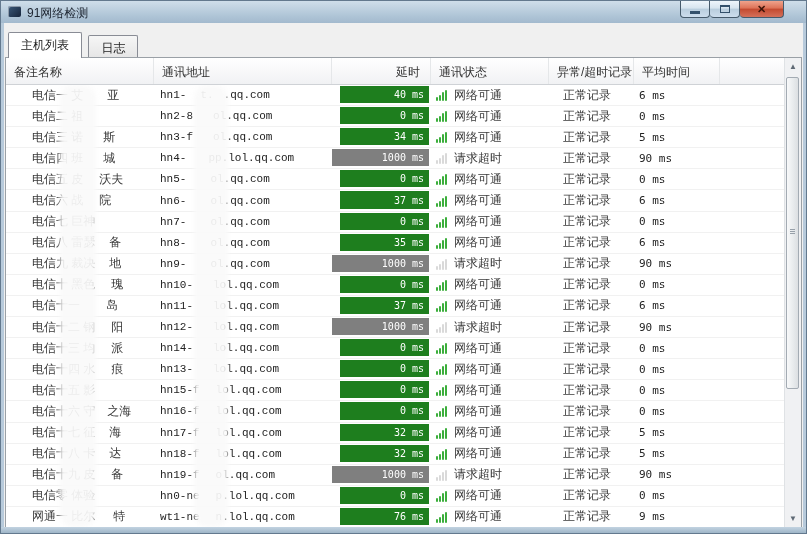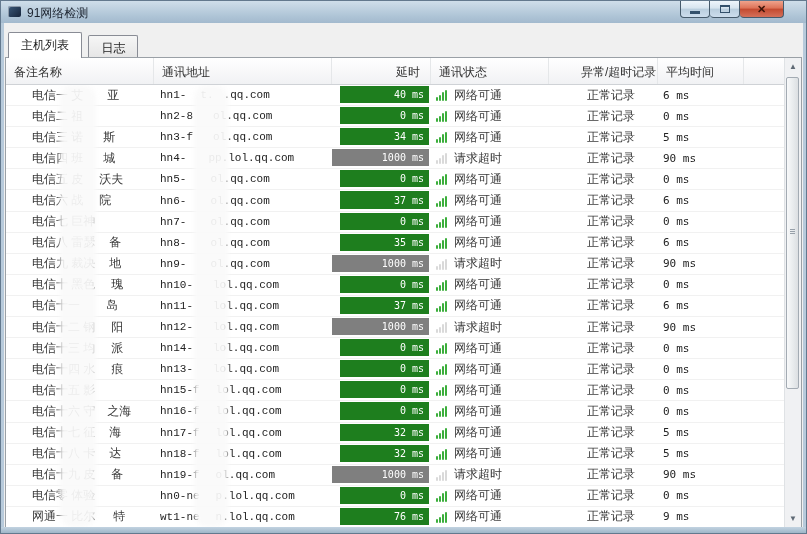--- a/index.html
+++ b/index.html
@@ -44,21 +44,21 @@
   .ghead { display:flex; height:27px; background:linear-gradient(#ffffff,#f1f2f4);
            border-bottom:1px solid #cfd2d6; position:relative; z-index:2; }
   .hcell { font-size:12px; color:#333; padding:6px 0 0 8px; border-right:1px solid #e5e7e9;
            white-space:nowrap; overflow:hidden; }
   .hcell.right { text-align:right; padding-right:10px; padding-left:0; }
 
   .c-name  { width:148px; }
   .c-addr  { width:178px; }
   .c-delay { width:99px;  }
   .c-status{ width:118px; }
-  .c-record{ width:85px;margin-left:24px;  }
+  .c-record{ width:85px;  }
   .c-avg   { width:86px;  }
   .c-extra { flex:1; border-right:none; }
 
   .rows { position:absolute; left:0; right:17px; top:27px; bottom:0; overflow:hidden; background:#fff; }
   .row { display:flex; height:21.1px; align-items:center; border-bottom:1px solid #f1f1f1;
          font-size:12px; color:#3a3a3a; }
   .cell { height:100%; display:flex; align-items:center; overflow:hidden; white-space:nowrap; }
   .cell.c-name { padding-left:26px; }
   .cell.c-addr { padding-left:6px; font-family:Liberation Mono, monospace; font-size:11px; color:#222; }
   .cell.c-delay { position:relative; padding:0; }

